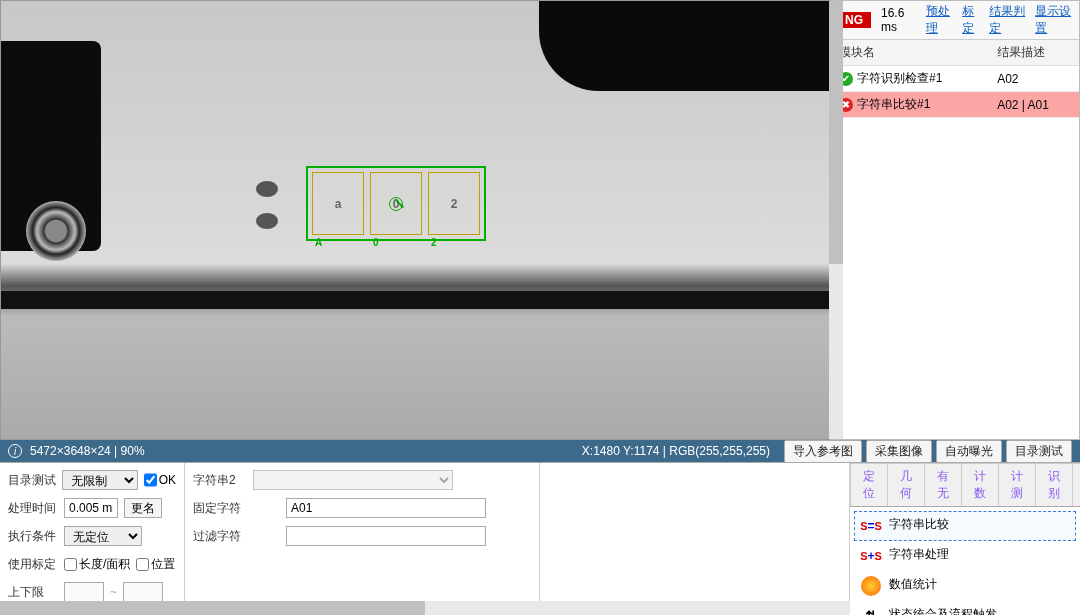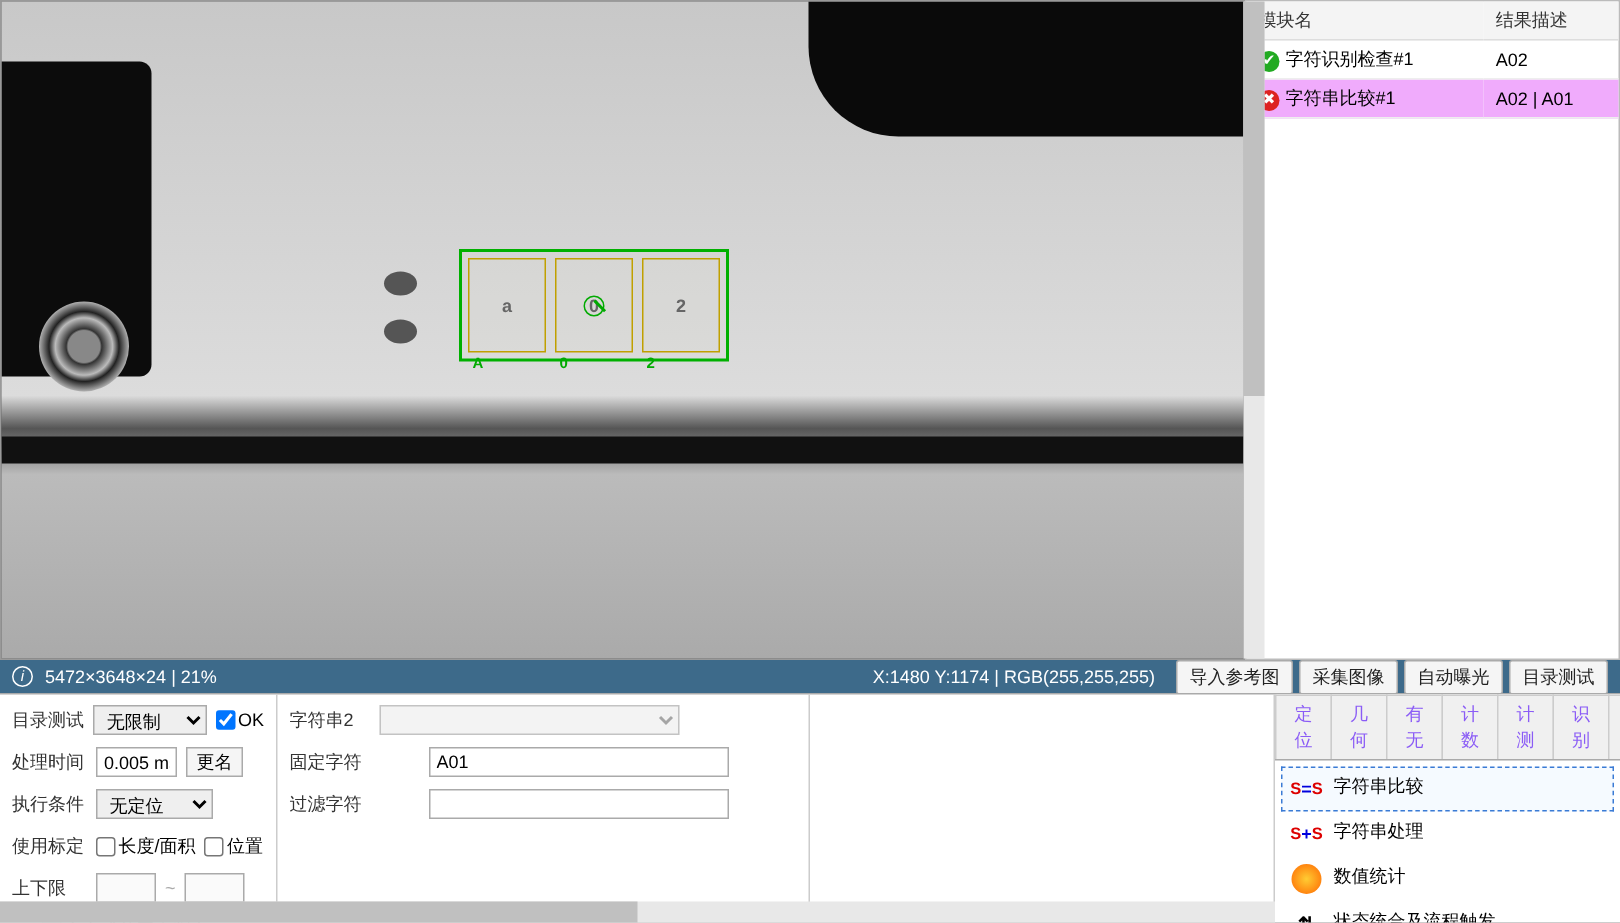--- a/index.html
+++ b/index.html
@@ -24,21 +24,21 @@
 .right-panel { flex: 1; background: #fff; border: 1px solid #bbb; display: flex; flex-direction: column; }
 .status-bar-top { display: flex; align-items: center; gap: 10px; padding: 2px 6px; border-bottom: 1px solid #ccc; background: #f8f8f8; }
 .ng-badge { background: #d00000; color: #fff; padding: 1px 8px; font-weight: bold; }
 .top-links { margin-left: auto; display: flex; gap: 8px; }
 .top-links span { color: #1060c0; text-decoration: underline; cursor: pointer; }
 .result-table { width: 100%; border-collapse: collapse; }
 .result-table th { text-align: left; padding: 4px 8px; background: #f4f4f4; border-bottom: 1px solid #ddd; font-weight: normal; color: #333; }
 .result-table td { padding: 4px 8px; border-bottom: 1px solid #eee; }
 .row-ok td:first-child::before { content: "✔"; color: #fff; background: #2a2; border-radius: 50%; display: inline-block; width: 14px; height: 14px; line-height: 14px; text-align: center; margin-right: 4px; font-size: 10px; }
 .row-ng td:first-child::before { content: "✖"; color: #fff; background: #d22; border-radius: 50%; display: inline-block; width: 14px; height: 14px; line-height: 14px; text-align: center; margin-right: 4px; font-size: 10px; }
-.row-ng.selected { background: #f0abfc; }
+.row-ng.selected { background: #fca5a5; }
 .info-bar { height: 22px; background: #3d6a8a; color: #fff; display: flex; align-items: center; padding: 0 8px; gap: 8px; }
 .info-bar .info-icon { width: 14px; height: 14px; border: 1.5px solid #fff; border-radius: 50%; display: inline-flex; align-items: center; justify-content: center; font-size: 10px; font-style: italic; }
 .info-bar .coords { margin-left: auto; margin-right: 6px; }
 .action-buttons { display: flex; gap: 4px; }
 .action-buttons button { background: #f5f5f5; border: 1px solid #aaa; padding: 2px 8px; cursor: pointer; border-radius: 2px; color: #222; }
 .lower { display: flex; flex: 1; background: #fff; border-top: 1px solid #aaa; }
 .panel { border-right: 1px solid #ccc; padding: 6px 8px; }
 .panel-a { width: 185px; }
 .panel-b { width: 355px; }
 .panel-c { flex: 1; }
@@ -97,20 +97,30 @@
             </div>
         </div>
       </div>
     </div>
     <div class="vscroll">
         <div class="vscroll-thumb"></div>
       </div>
   </div>
 
   <div class="right-panel">
+    <div class="status-bar-top">
+      <span class="ng-badge">NG</span>
+      <span>16.6 ms</span>
+      <div class="top-links">
+        <span>预处理</span>
+        <span>标定</span>
+        <span>结果判定</span>
+        <span>显示设置</span>
+      </div>
+    </div>
     <table class="result-table">
       <thead>
           <tr>
         <th>模块名</th>
         <th>结果描述</th>
       </tr>
         </thead>
       <tbody>
         <tr class="row-ok">
           <td>字符识别检查#1</td>
@@ -120,21 +130,21 @@
           <td>字符串比较#1</td>
             <td>A02 | A01</td>
         </tr>
       </tbody>
     </table>
   </div>
 </div>
 
 <div class="info-bar">
   <span class="info-icon">i</span>
-  <span>5472×3648×24 | 21%</span>
+  <span>5472×3648×24 | 90%</span>
   <span class="coords">X:1480 Y:1174 | RGB(255,255,255)</span>
   <div class="action-buttons">
     <button>导入参考图</button>
     <button>采集图像</button>
     <button>自动曝光</button>
     <button>目录测试</button>
   </div>
 </div>
 
 <div class="lower">

